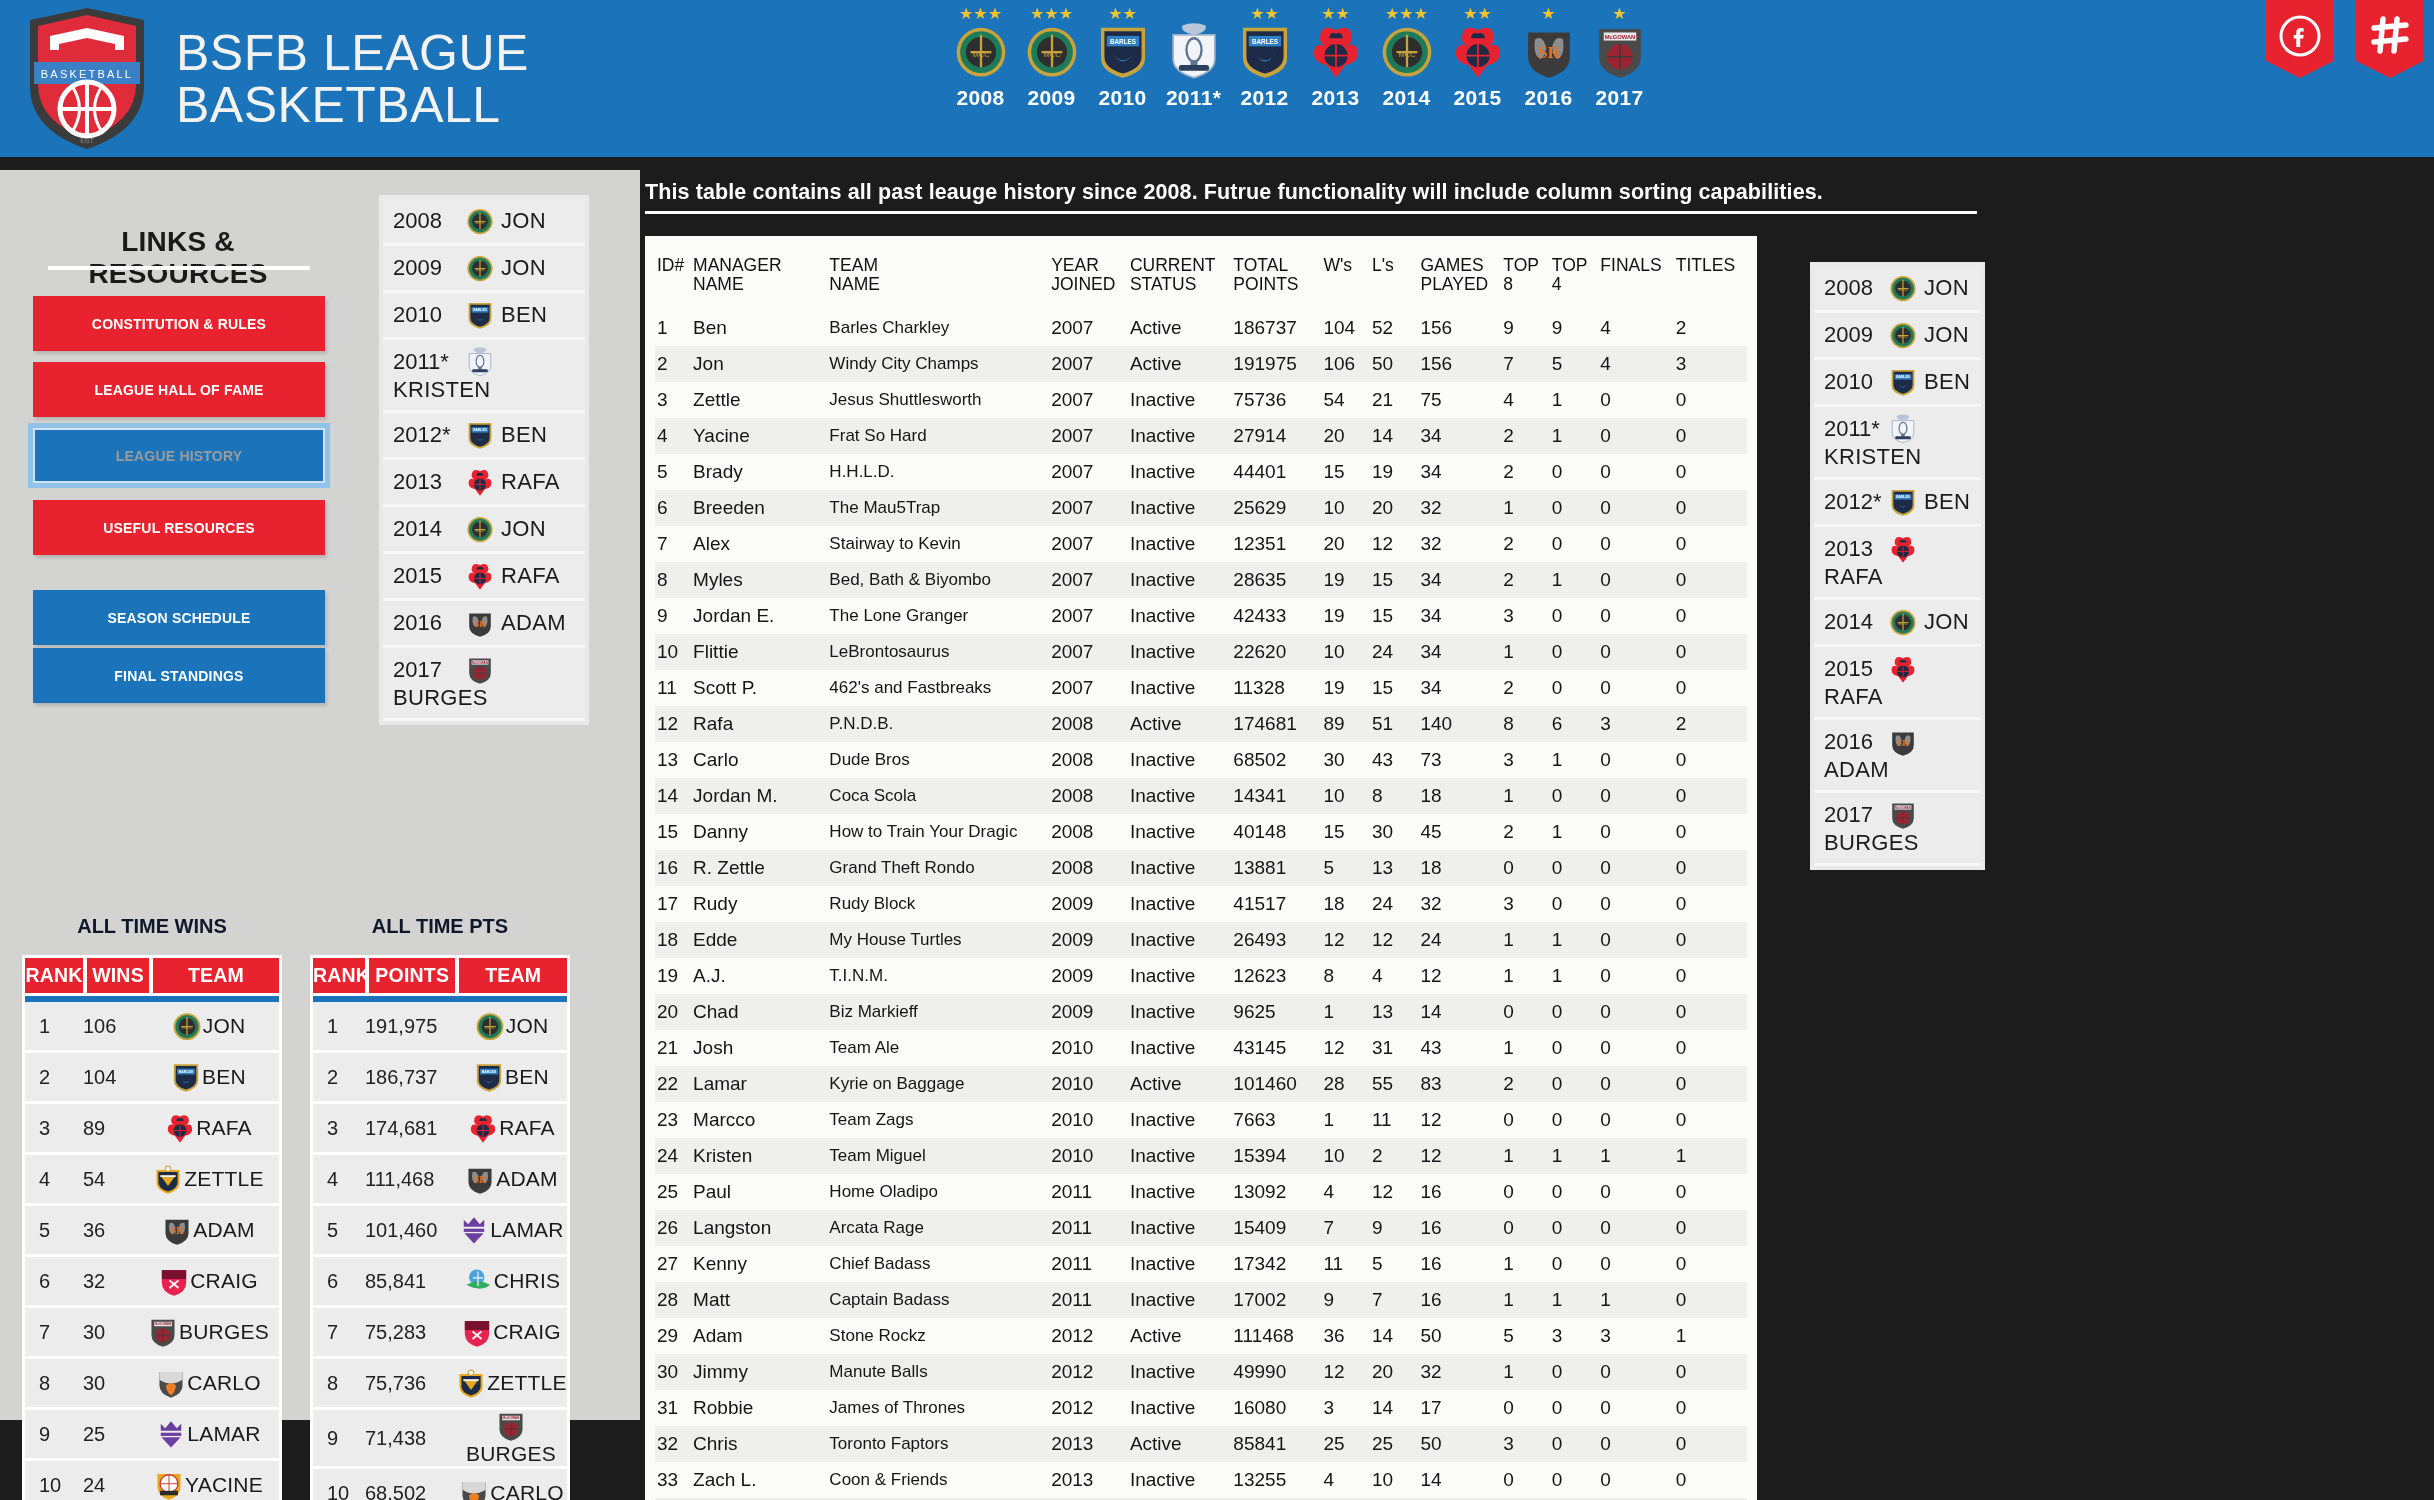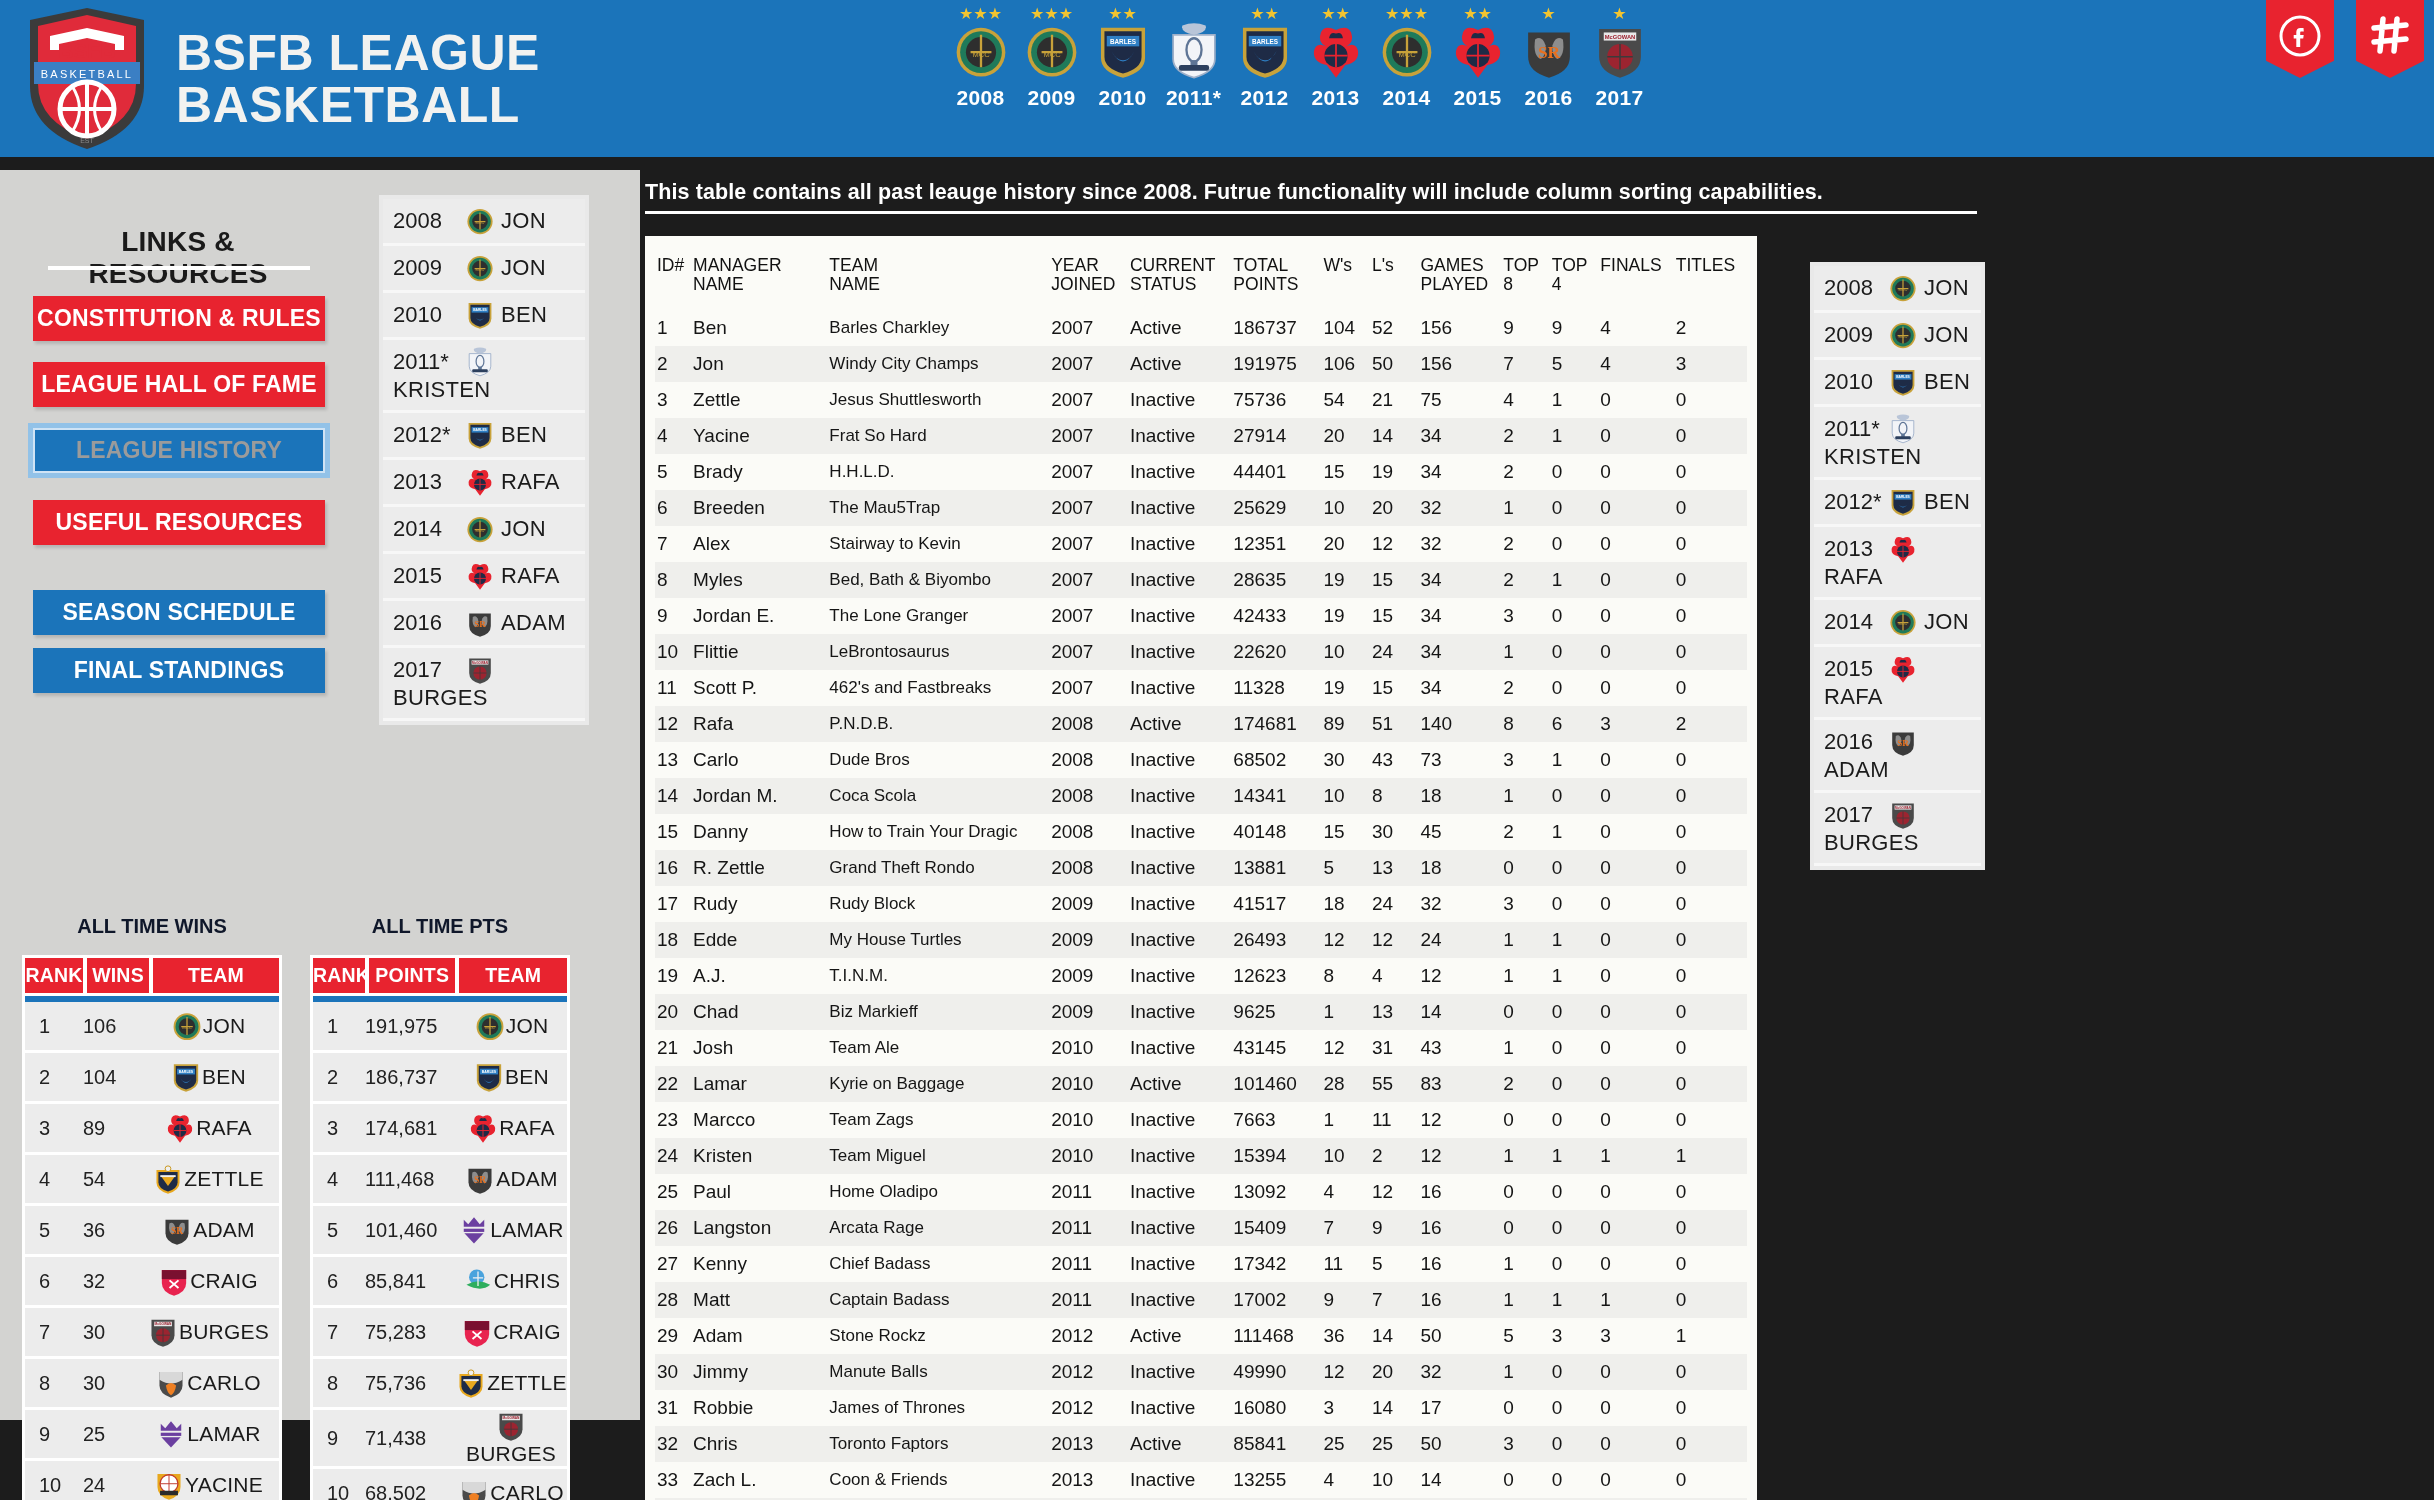--- a/index.html
+++ b/index.html
@@ -13,21 +13,21 @@
   
   #site-header {
     position: absolute; left: 0; top: 0;
     width: 2434px; height: 157px;
     background: #1b74ba;
   }
   #brand { position: absolute; left: 20px; top: 6px; display: flex; align-items: center; justify-content: space-between; }
   #brand-logo { width: 134px; height: 145px; position: relative; }
   #brand-title {
     margin-left: 22px; color: #f2f2f0;
-    font-size: 50px; font-weight: bold; line-height: 52px;
+    font-size: 50px; font-weight: normal; line-height: 52px;
     letter-spacing: .5px; text-transform: uppercase;
   }
   #brand-title span { display: block; }
 
   #champ-strip {
     position: absolute; left: 945px; top: 6px;
     display: flex; gap: 0px;
   }
   .champ-year { width: 71px; text-align: center; }
   .champ-year .crest { height: 74px; display: flex; align-items: flex-end; justify-content: center; }
@@ -53,23 +53,23 @@
   }
   #links-title {
     position: absolute; left: 33px; top: 56px; width: 290px;
     text-align: center; font-size: 28px; font-weight: bold; color: #1a1a1a;
     letter-spacing: .2px;
   }
   #links-rule {
     position: absolute; left: 48px; top: 96px; width: 262px; height: 4px; background: #fff;
   }
   .navbtn {
-    position: absolute; left: 33px; width: 292px; height: 45px;
+    position: absolute; left: 33px; width: 292px; height: 55px;
     display: flex; align-items: center; justify-content: center;
-    color: #fff; font-size: 23px; font-weight: bold; letter-spacing: .2px;
+    color: #fff; font-size: 14px; font-weight: bold; letter-spacing: .2px;
     box-shadow: 2px 3px 3px rgba(0,0,0,.14);
     cursor: pointer; user-select: none;
   }
   .navbtn.red { background: #e8232f; }
   .navbtn.blue { background: #1b74ba; }
   .navbtn.active {
     background: #1b74ba; color: #9b9b9b;
     border: 2px solid #cfe3f5; outline: 5px solid #92c2e8;
     outline-offset: 0px;
   }

